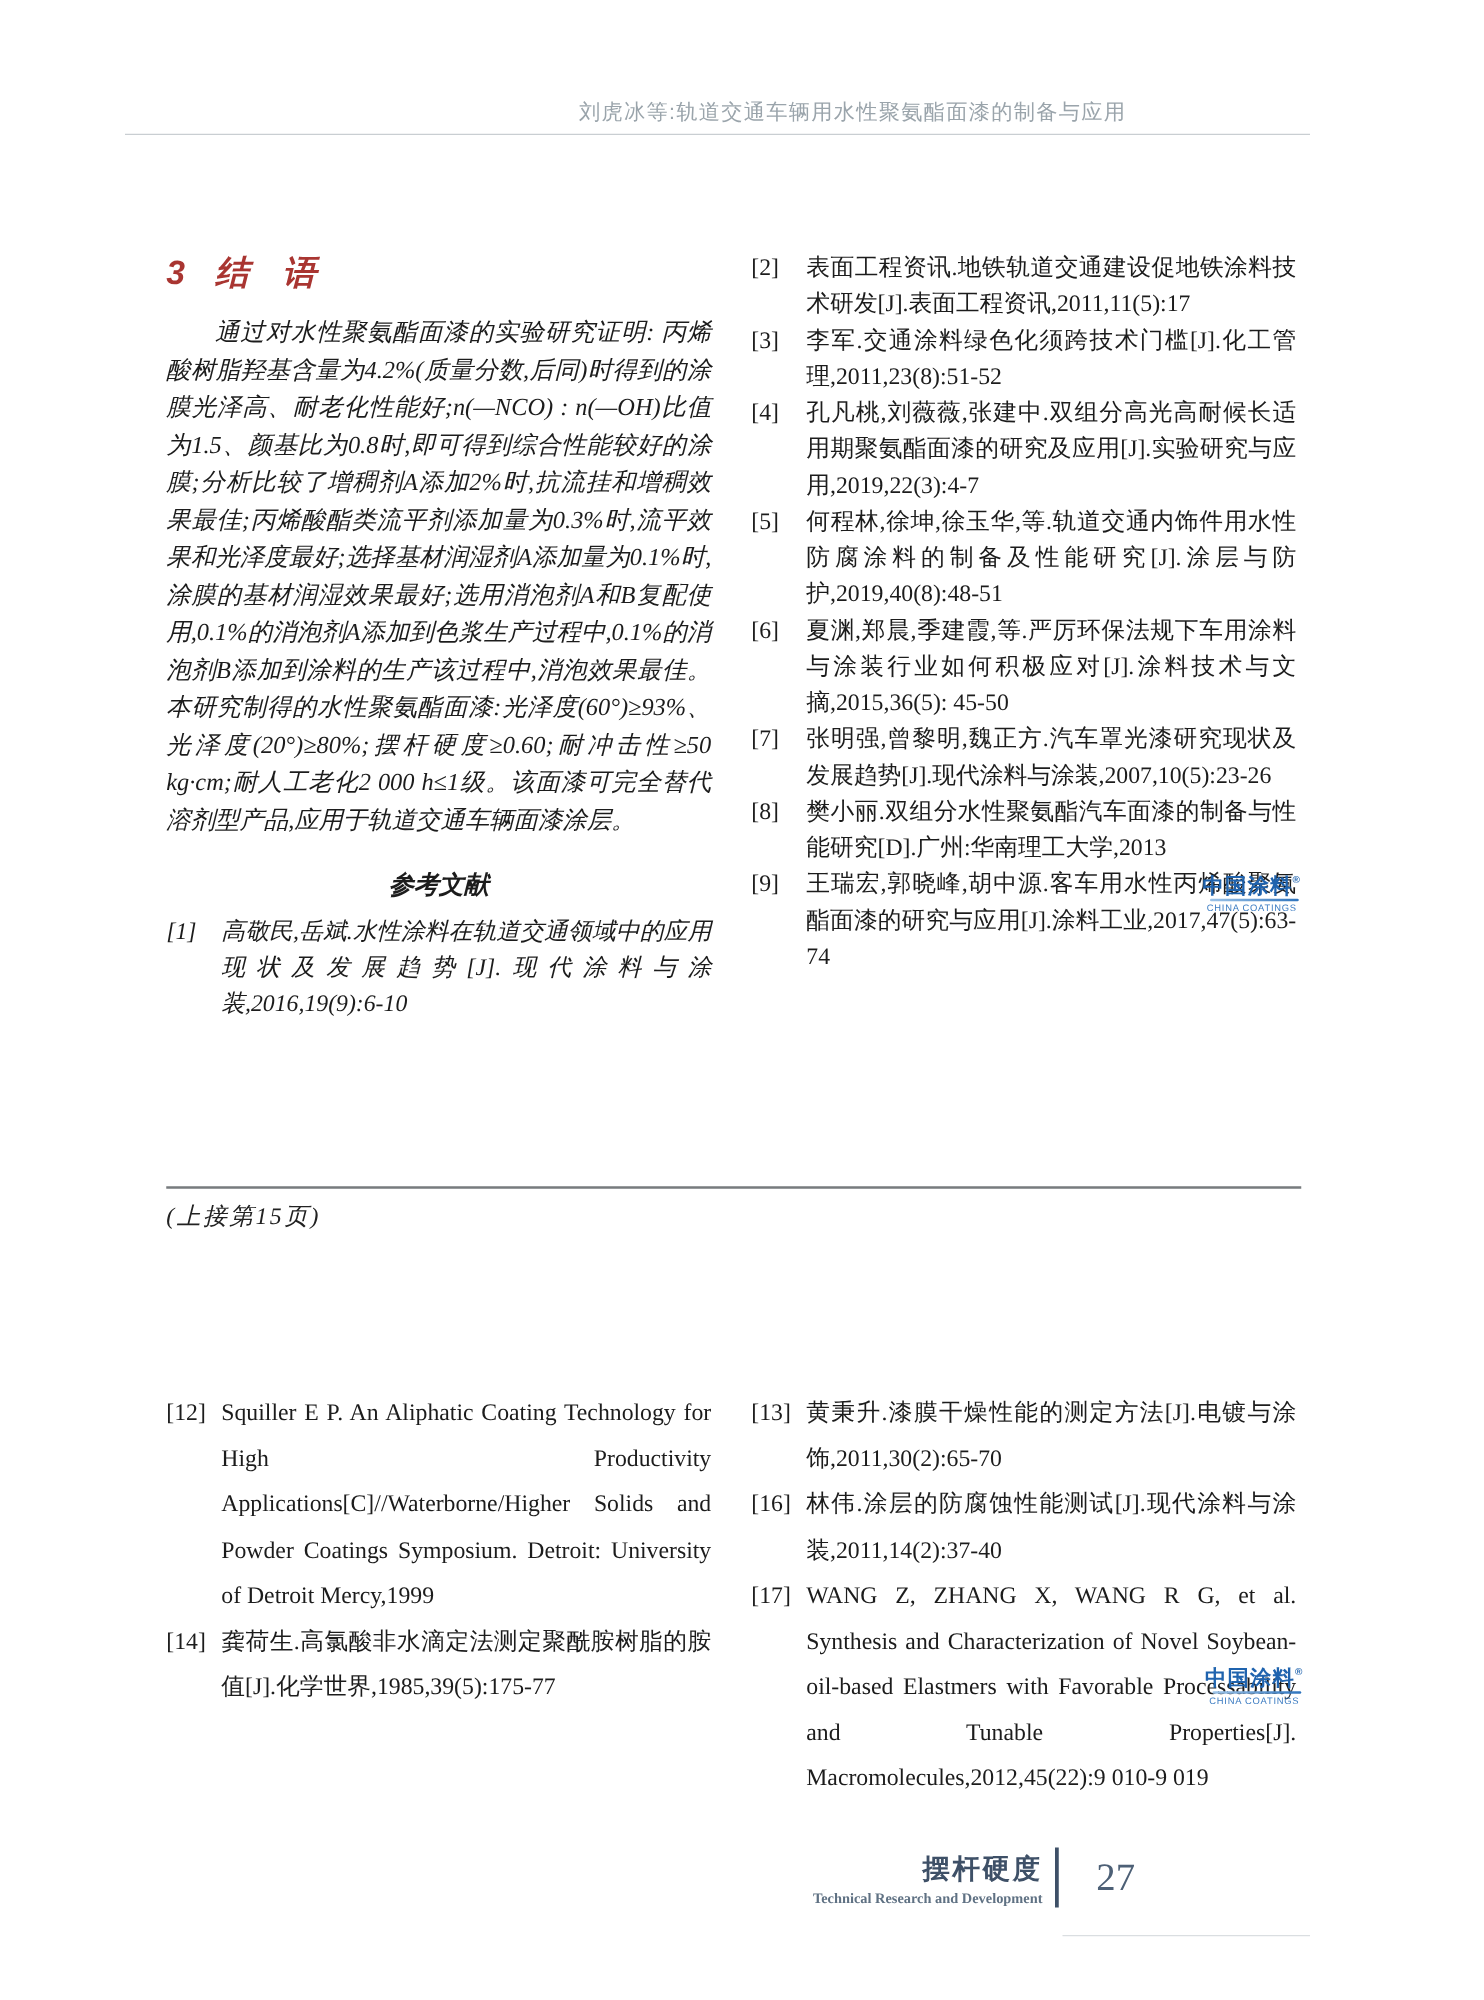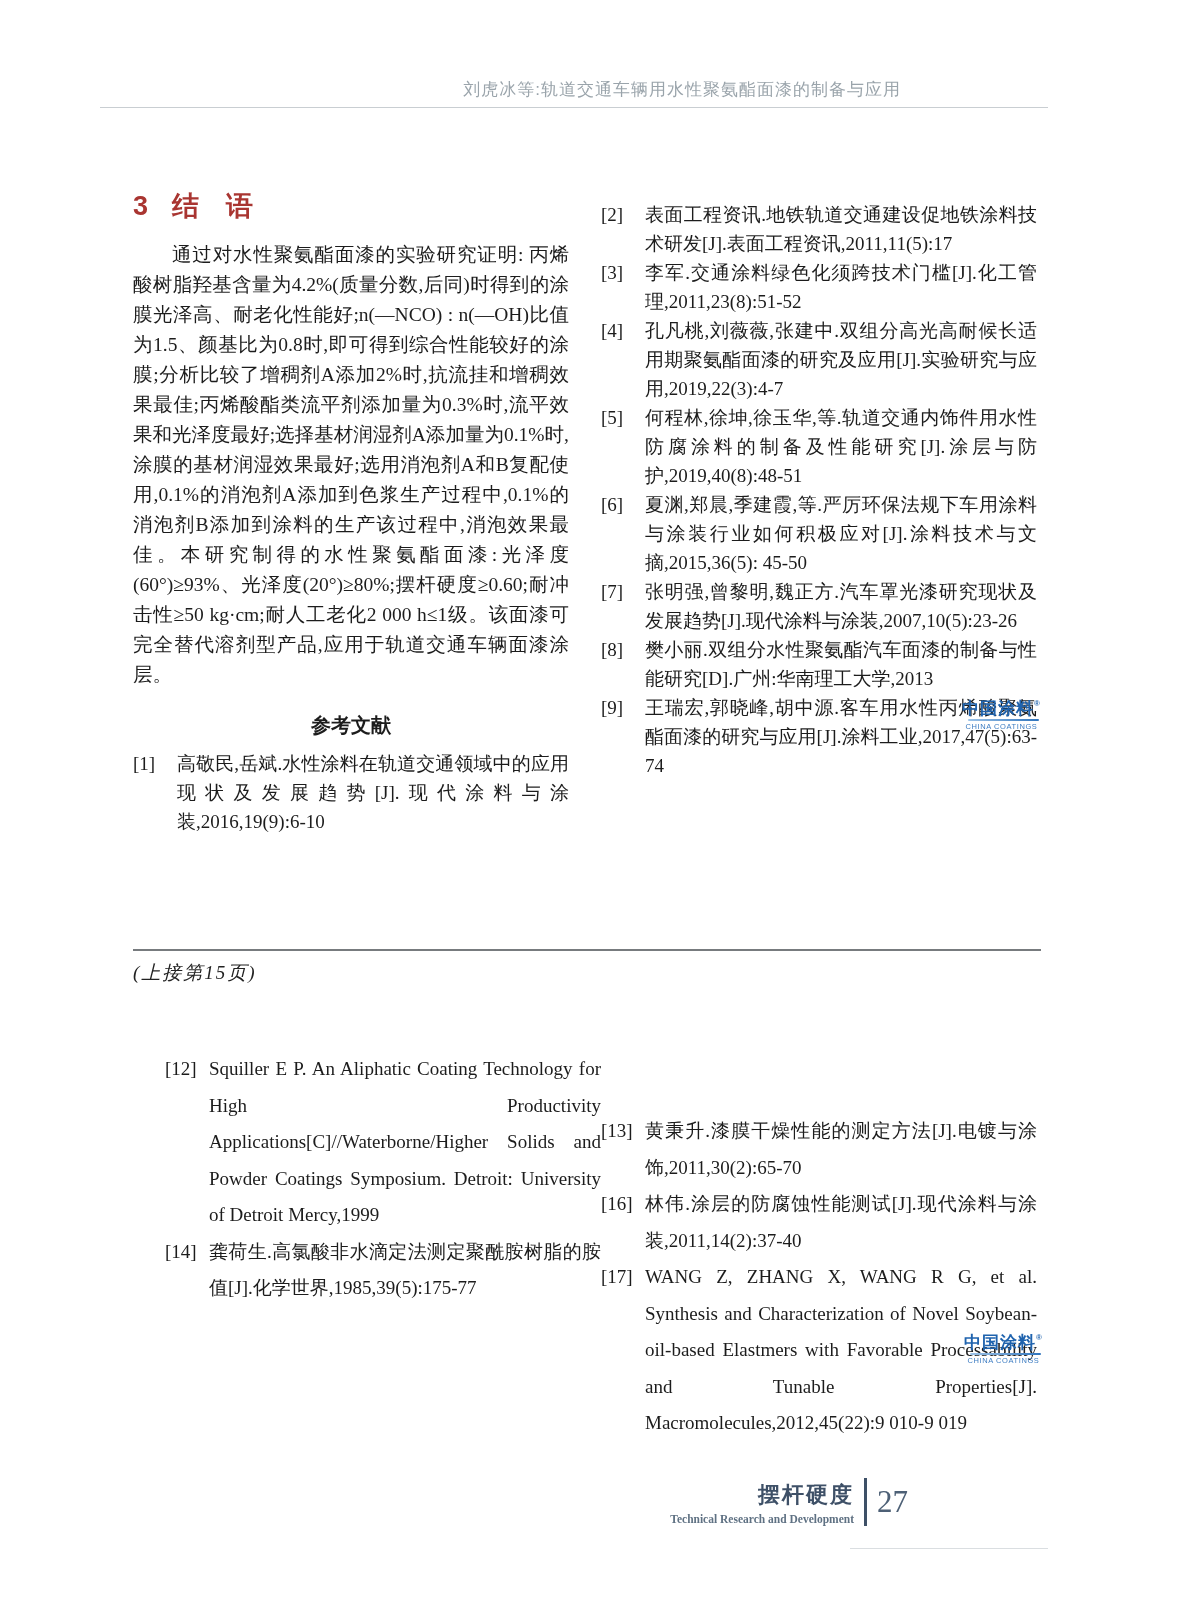--- a/index.html
+++ b/index.html
@@ -16,23 +16,23 @@
     position:absolute;top:78px;right:147px;
     font-family:"Liberation Sans","DejaVu Sans",sans-serif;
     font-size:17px;color:#9aa4ab;letter-spacing:1px;
   }
   .header-rule{
     position:absolute;top:107px;left:100px;width:990px;height:1px;
     background:#c9ced2;
   }
   
   .col{position:absolute;width:436px;}
-  .col-left-top{left:133px;top:188px;}
+  .col-left-top{left:133px;top:200px;font-style:italic;}
   .col-right-top{left:601px;top:200px;}
-  .col-left-bottom{left:133px;top:1051px;margin-left:32px;}
+  .col-left-bottom{left:133px;top:1113px;}
   .col-right-bottom{left:601px;top:1113px;}
 
   .section-heading{
     color:#a93531;font-weight:bold;font-size:27px;
     font-family:"Liberation Sans","DejaVu Sans",sans-serif;
     margin:0 0 16px 0;white-space:pre;
   }
   .section-heading .sec-num{margin-right:24px;}
   .body-par{
     font-size:19.5px;line-height:30px;
@@ -77,21 +77,21 @@
   .footer{
     position:absolute;top:1478px;right:140px;
     display:flex;align-items:center;
     font-family:"Liberation Sans","DejaVu Sans",sans-serif;
     color:#3e5067;
   }
   .footer-labels{text-align:right;margin-right:10px;}
   .footer-cn{font-size:22px;font-weight:bold;letter-spacing:2px;}
   .footer-en{font-size:11.5px;color:#5f7183;font-family:"Liberation Serif","DejaVu Serif",serif;font-weight:bold;margin-top:3px;}
   .footer-bar{width:3px;height:48px;background:#3e5067;margin-right:10px;}
-  .footer-page{font-size:31px;color:#4d6076;font-family:"Liberation Serif","DejaVu Serif",serif;}
+  .footer-page{font-size:31px;color:#4d6076;font-family:"Liberation Serif","DejaVu Serif",serif;margin-left:20px;}
   .footer-rule{
     position:absolute;top:1548px;left:850px;width:337px;height:1px;background:#dadee1;
   }
 </style>
 </head>
 <body>
 
 <div class="page">
 
   <div class="running-title">刘虎冰等:轨道交通车辆用水性聚氨酯面漆的制备与应用</div>

